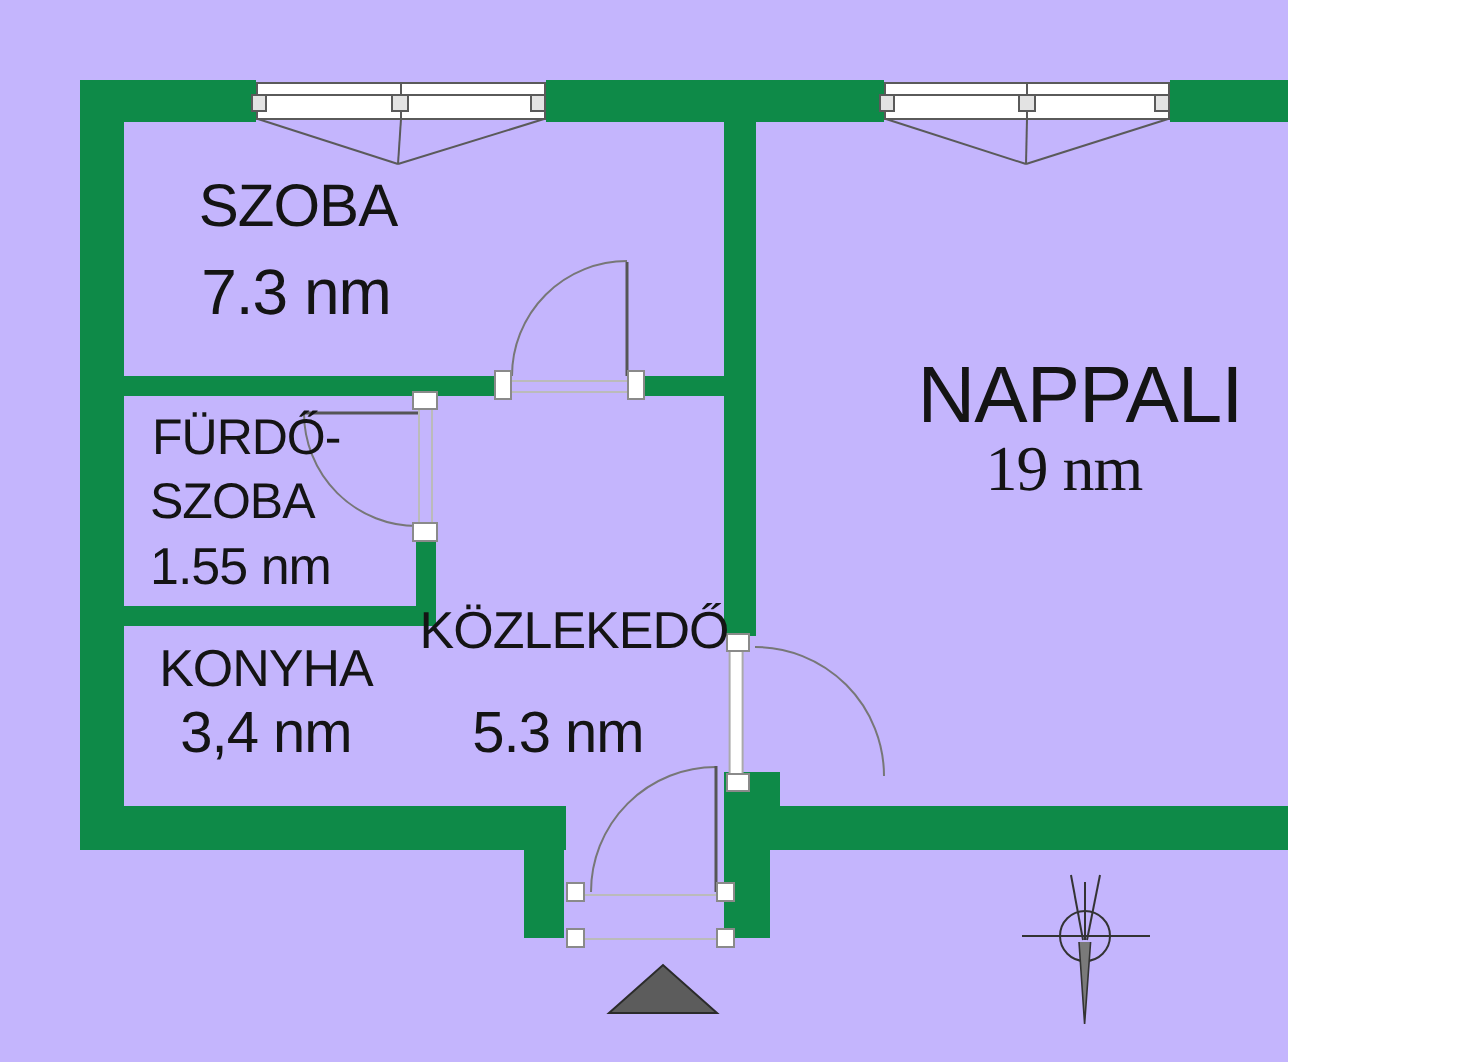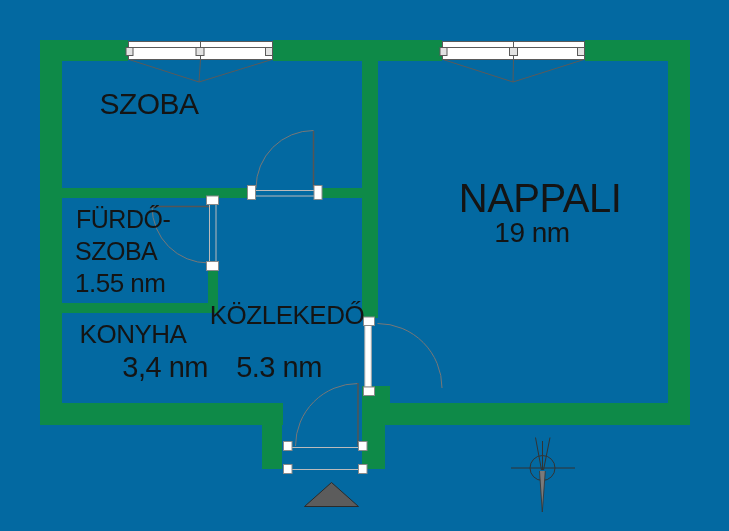--- a/index.html
+++ b/index.html
@@ -1,18 +1,18 @@
 <!DOCTYPE html>
 <html><head>
 <meta charset="utf-8">
 <title>Floor plan</title>
 <style>
   html,body{margin:0;padding:0;background:#ffffff;}
   .plan{
-    position:relative;width:729px;height:531px;background:#0369a1;
+    position:relative;width:644px;height:531px;background:#c4b5fd;
     font-family:"Liberation Sans", sans-serif;color:#141414;overflow:hidden;
   }
   .wall{position:absolute;background:#0e8a48;}
   .overlay{position:absolute;left:0;top:0;width:729px;height:531px;}
   .label{position:absolute;line-height:1.05;white-space:nowrap;color:#141414;letter-spacing:-0.5px;}
   .center{text-align:center;}
 </style>
 </head>
 <body>
 
@@ -102,27 +102,28 @@
       <line x1="511" y1="468" x2="575" y2="468"></line>
       <circle cx="542.5" cy="468" r="12.5"></circle>
       <path d="M535.5 437.5 L541.5 470"></path>
       <path d="M550 437.5 L543.5 470"></path>
       <path d="M542.5 441 L542.5 470"></path>
       <path d="M539.5 471 L542.3 512 L545.3 471" fill="#7a7a7a" stroke-width="0.8"></path>
     </g>
   </svg>
 
   <div class="label center" style="left:58px;top:88px;width:182px;font-size:30px;">SZOBA</div>
+  <div class="label center" style="left:58px;top:130px;width:180px;font-size:32px;">7.3 nm</div>
 
   <div class="label center" style="left:438px;top:177px;width:204px;font-size:40px;">NAPPALI</div>
-  <div class="label center" style="left:430px;top:218px;width:204px;font-size:28px;">19 nm</div>
+  <div class="label center" style="left:430px;top:218px;width:204px;font-size:32px;font-family:Liberation Serif, serif;">19 nm</div>
 
   <div class="label" style="left:76px;top:206px;font-size:25px;">FÜRDŐ-</div>
   <div class="label" style="left:75px;top:238px;font-size:25px;">SZOBA</div>
   <div class="label" style="left:75px;top:270px;font-size:26px;">1.55 nm</div>
 
   <div class="label center" style="left:58px;top:321px;width:150px;font-size:26px;">KONYHA</div>
-  <div class="label center" style="left:58px;top:352px;width:150px;font-size:29px;text-align:right;">3,4 nm</div>
+  <div class="label center" style="left:58px;top:352px;width:150px;font-size:29px;">3,4 nm</div>
 
   <div class="label center" style="left:195px;top:302px;width:184px;font-size:26px;">KÖZLEKEDŐ</div>
   <div class="label center" style="left:187px;top:352px;width:184px;font-size:29px;">5.3 nm</div>
 
 </div>
 
 </body></html>

